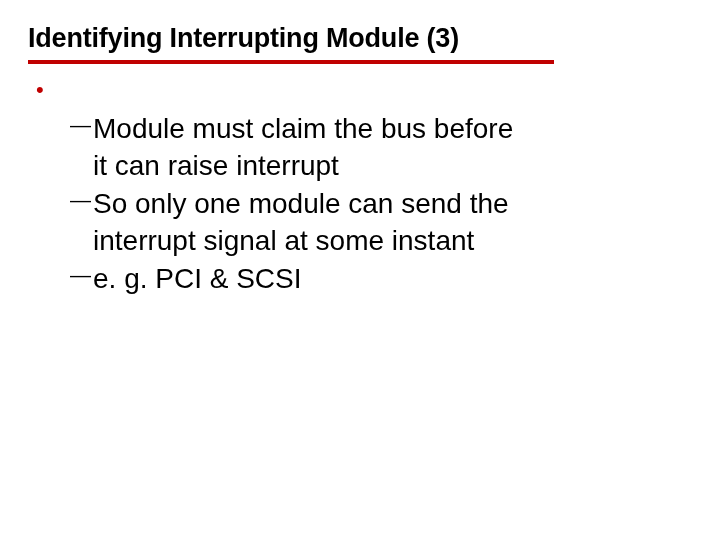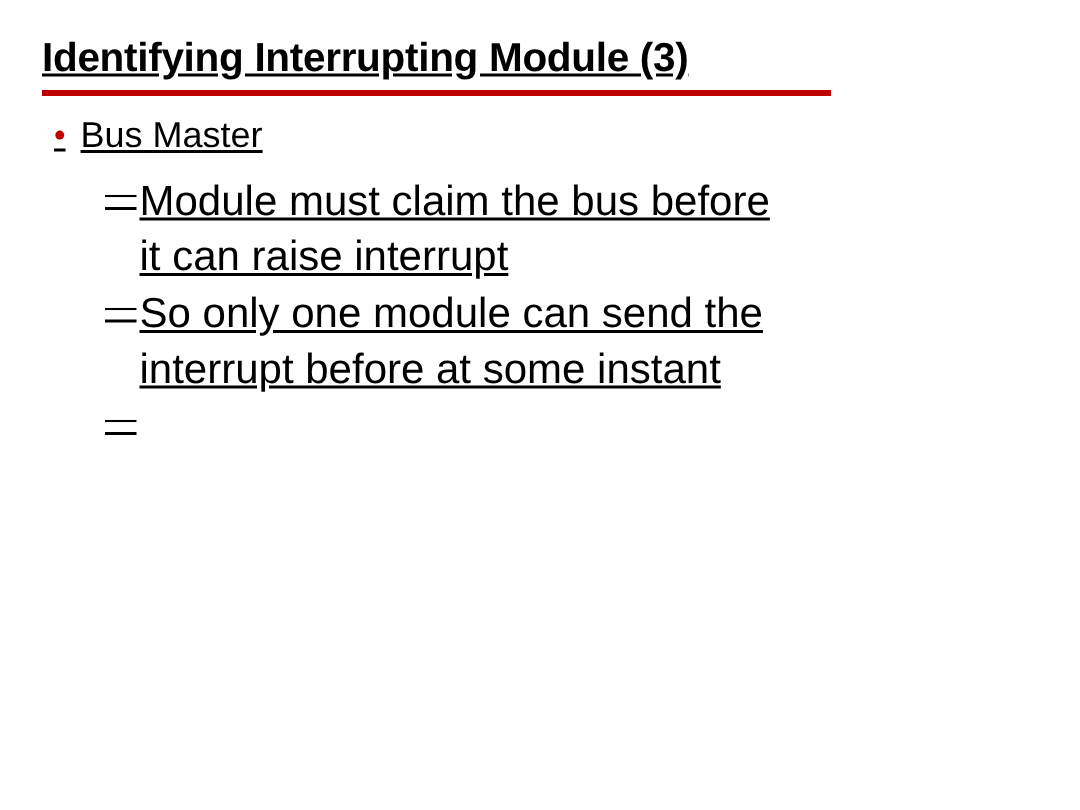--- a/index.html
+++ b/index.html
@@ -10,21 +10,20 @@
     background: #ffffff;
     font-family: Verdana, Geneva, sans-serif;
     color: #000;
   }
   .slide {
     box-sizing: border-box;
     width: 590px;
     height: 540px;
     padding: 22px 36px 28px 28px;
     position: relative;
-    text-decoration: underline;
   }
   .title {
     font-weight: 700;
     font-size: 27px;
     line-height: 1.2;
     margin: 0 0 6px 0;
     letter-spacing: -0.2px;
   }
   .rule {
     border: none;
@@ -72,30 +71,30 @@
 <body>
 
 <div class="slide">
 
   <h1 class="title">Identifying Interrupting Module (3)</h1>
 
   <hr class="rule">
 
   <div class="bullet-row">
     <span class="bullet-dot">•</span>
-    <span class="bullet-text">Bus Master</span>
   </div>
 
   <div class="sublist">
     <div class="sub-row">
       <span class="dash">—</span>
       <span class="sub-text">Module must claim the bus before it can raise interrupt</span>
     </div>
     <div class="sub-row">
       <span class="dash">—</span>
-      <span class="sub-text">So only one module can send the interrupt before at some instant</span>
+      <span class="sub-text">So only one module can send the interrupt signal at some instant</span>
     </div>
     <div class="sub-row">
       <span class="dash">—</span>
+      <span class="sub-text">e. g. PCI &amp; SCSI</span>
     </div>
   </div>
 
 </div>
 
 </body></html>

